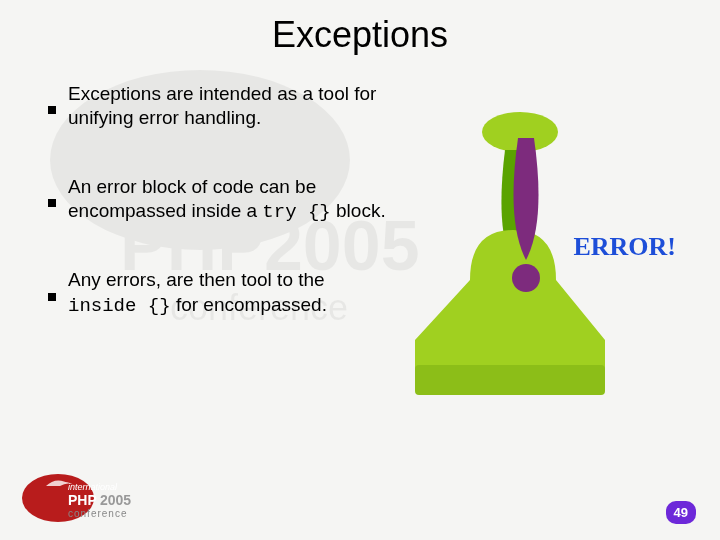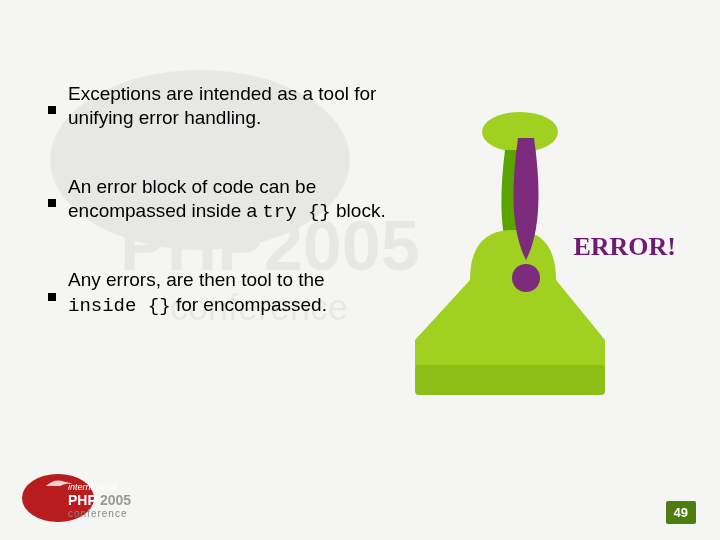--- a/index.html
+++ b/index.html
@@ -64,56 +64,57 @@
     width: 300px;
     height: 310px;
   }
   .error-label {
     position: absolute;
     right: 44px;
     top: 232px;
     font-family: Georgia, "Times New Roman", serif;
     font-weight: bold;
     font-size: 26px;
-    color: #701a75;
+    color: #1d4ed8;
     z-index: 5;
   }
   .logo {
     position: absolute;
     bottom: 14px;
     left: 20px;
     width: 130px;
     height: 56px;
     text-align: center;
   }
   .page-num {
     position: absolute;
     bottom: 16px;
     right: 24px;
-    background: #4d7c0f;
+    background: #6d28d9;
     color: #fff;
     font-size: 13px;
     font-weight: bold;
     padding: 4px 8px;
-    border-radius: 2px;
+    border-radius: 10px;
   }
 </style>
 </head>
 <body>
 
 <div class="slide">
 
   <div class="watermark">
     <svg viewBox="0 0 420 380">
       <ellipse cx="160" cy="100" rx="150" ry="90" fill="#000"></ellipse>
       <text x="80" y="210" font-size="70" font-weight="bold" fill="#000" font-family="Arial">PHP2005</text>
       <text x="130" y="260" font-size="36" fill="#000" font-family="Arial">conference</text>
     </svg>
   </div>
 
+  <h1 class="title">Exceptions</h1>
 
   <div class="content">
     <div class="bullet">
       <div class="sq"></div>
       <div class="txt">
         <span>Exceptions are intended as a tool for unifying error handling.</span>
       </div>
     </div>
     <div class="bullet">
       <div class="sq"></div>

